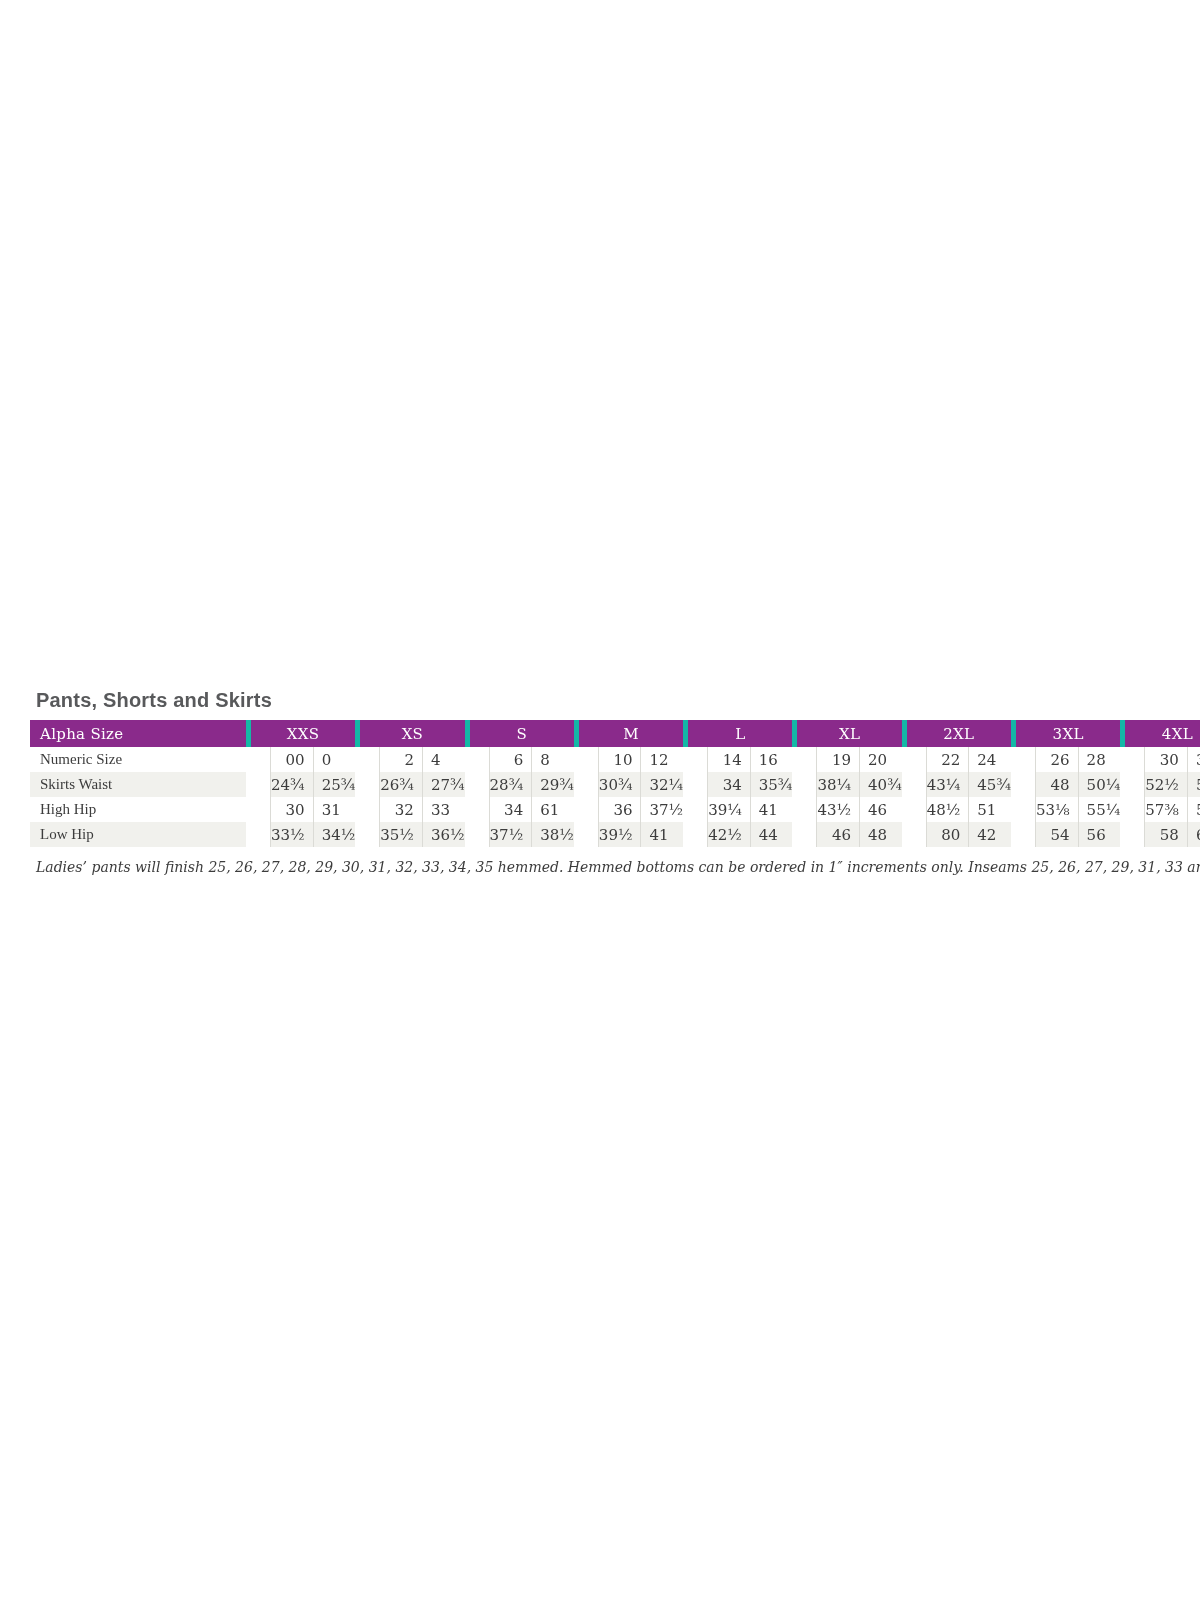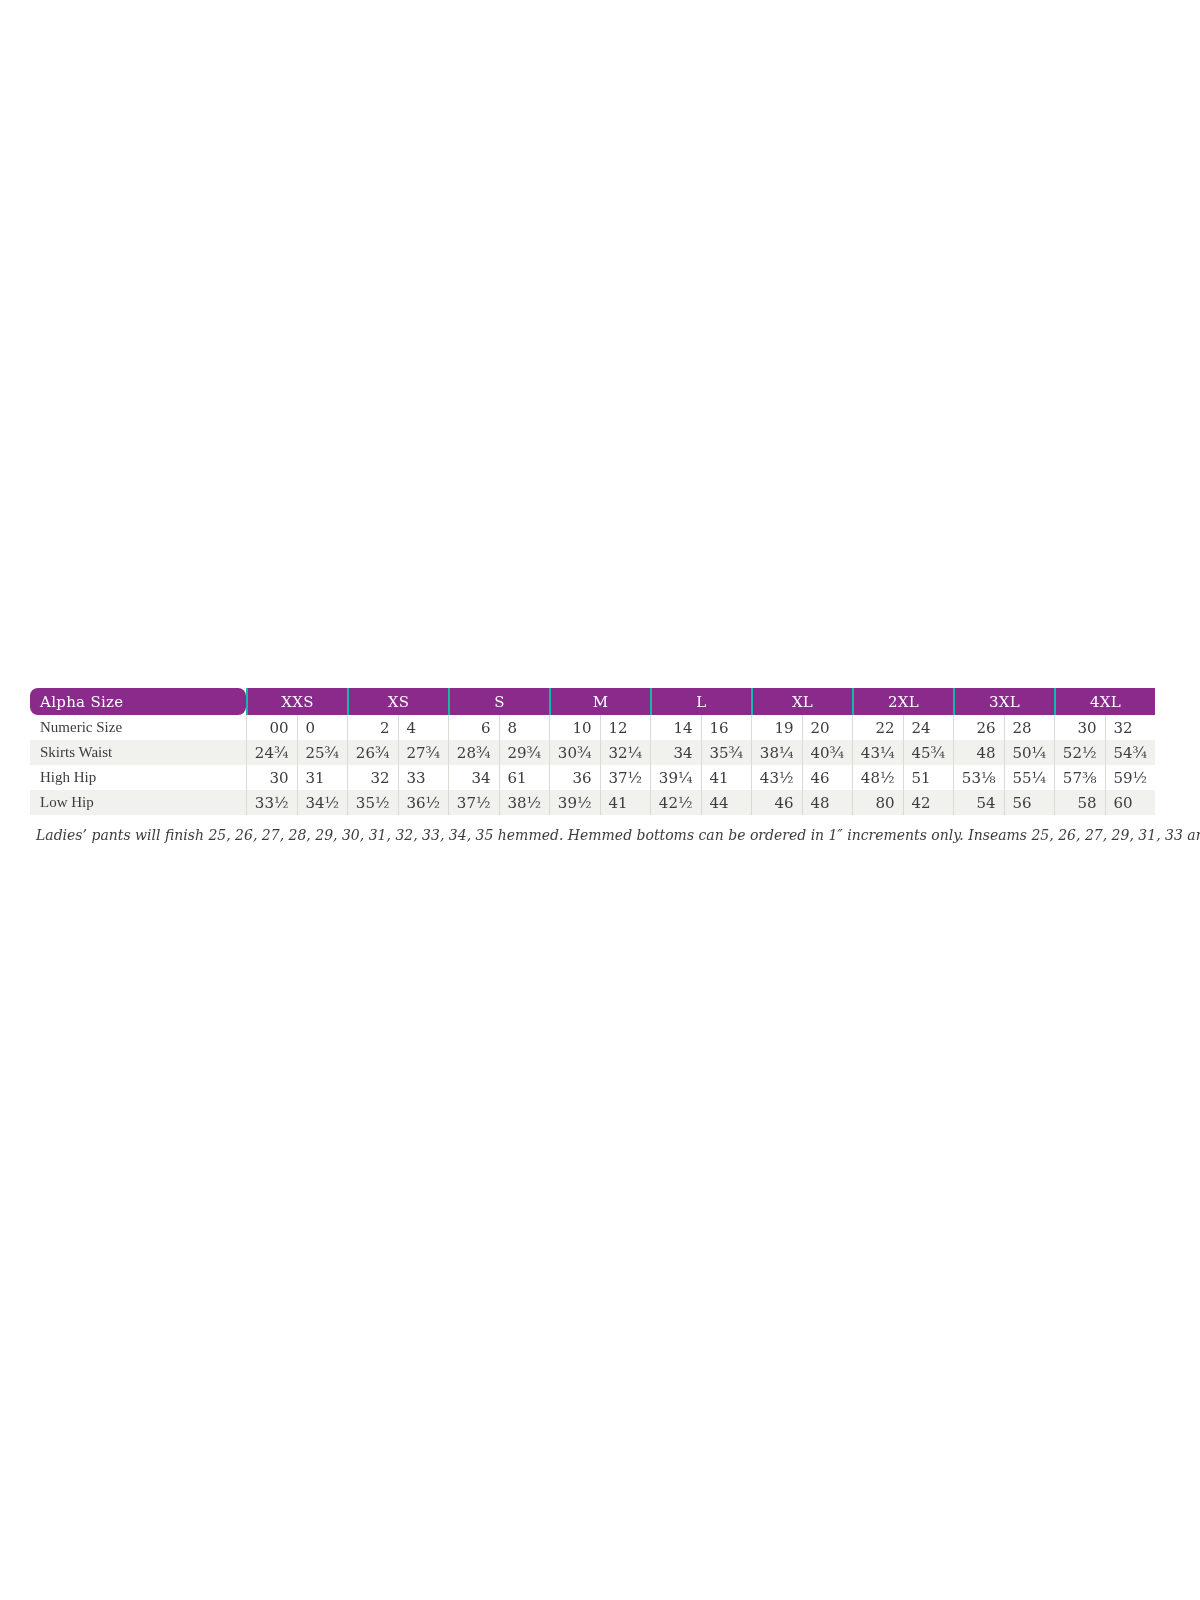--- a/index.html
+++ b/index.html
@@ -39,39 +39,39 @@
     height: 27px;
     display: flex;
     align-items: center;
     font-size: 15px;
     letter-spacing: 0.3px;
     box-sizing: border-box;
   }
   .hc.label {
     justify-content: flex-start;
     padding-left: 10px;
-    border-radius: 8px;
   }
   .hc.group {
     grid-column: span 2;
     justify-content: center;
-    border-left: 2px solid #14b8a6;
+    border-left: 5px solid #14b8a6;
   }
   .cell {
     height: 25px;
     display: flex;
     align-items: center;
     box-sizing: border-box;
     background: #ffffff;
   }
   .cell.label { padding-left: 10px; font-family: Liberation Serif, serif; }
   .cell.v1 {
     justify-content: flex-end;
     padding-right: 8px;
     border-left: 1px solid var(--divider, #dbdbd6);
+    margin-left: 24px;
   }
   .cell.v2 {
     justify-content: flex-start;
     padding-left: 8px;
     border-left: 1px solid var(--divider, #dbdbd6);
   }
   .cell.row-alt { background: var(--row-alt-bg, #f1f1ed); }
   .footnote {
     font-family: "DejaVu Serif", serif;
     font-style: italic;
@@ -79,20 +79,21 @@
     color: var(--body-text, #3c3c3c);
     margin: 11px 0 0 6px;
     line-height: 18px;
     white-space: nowrap;
   }
 </style>
 </head>
 <body>
 
 <div class="content">
+  <h1 class="title">Pants, Shorts and Skirts</h1>
   <div class="size-table" id="sizeTable">
       <div class="hc label">Alpha Size</div>
       <div class="hc group">XXS</div>
       <div class="hc group">XS</div>
       <div class="hc group">S</div>
       <div class="hc group">M</div>
       <div class="hc group">L</div>
       <div class="hc group">XL</div>
       <div class="hc group">2XL</div>
       <div class="hc group">3XL</div>

